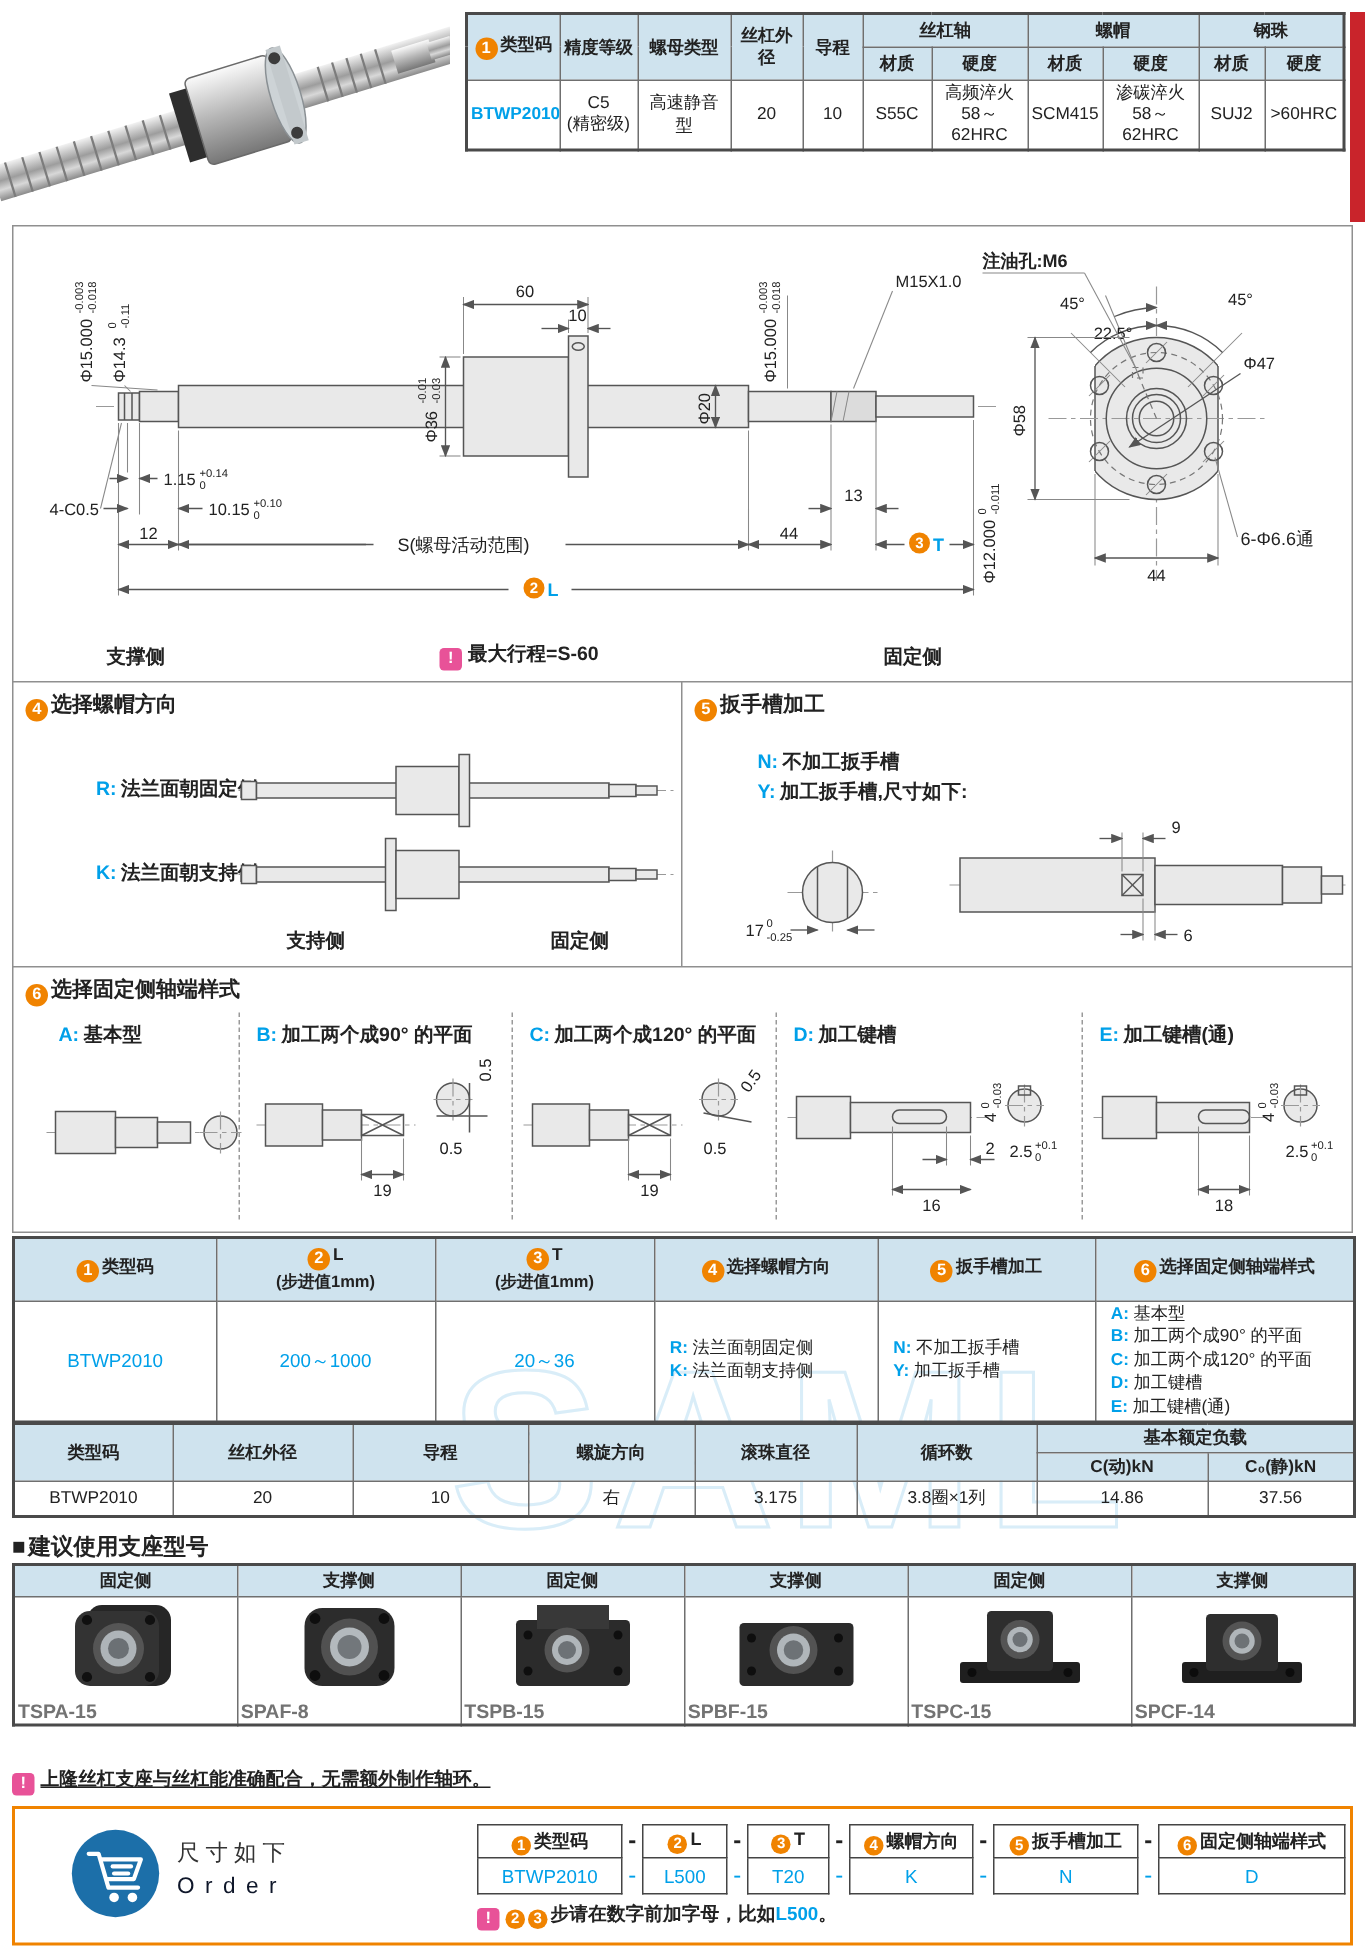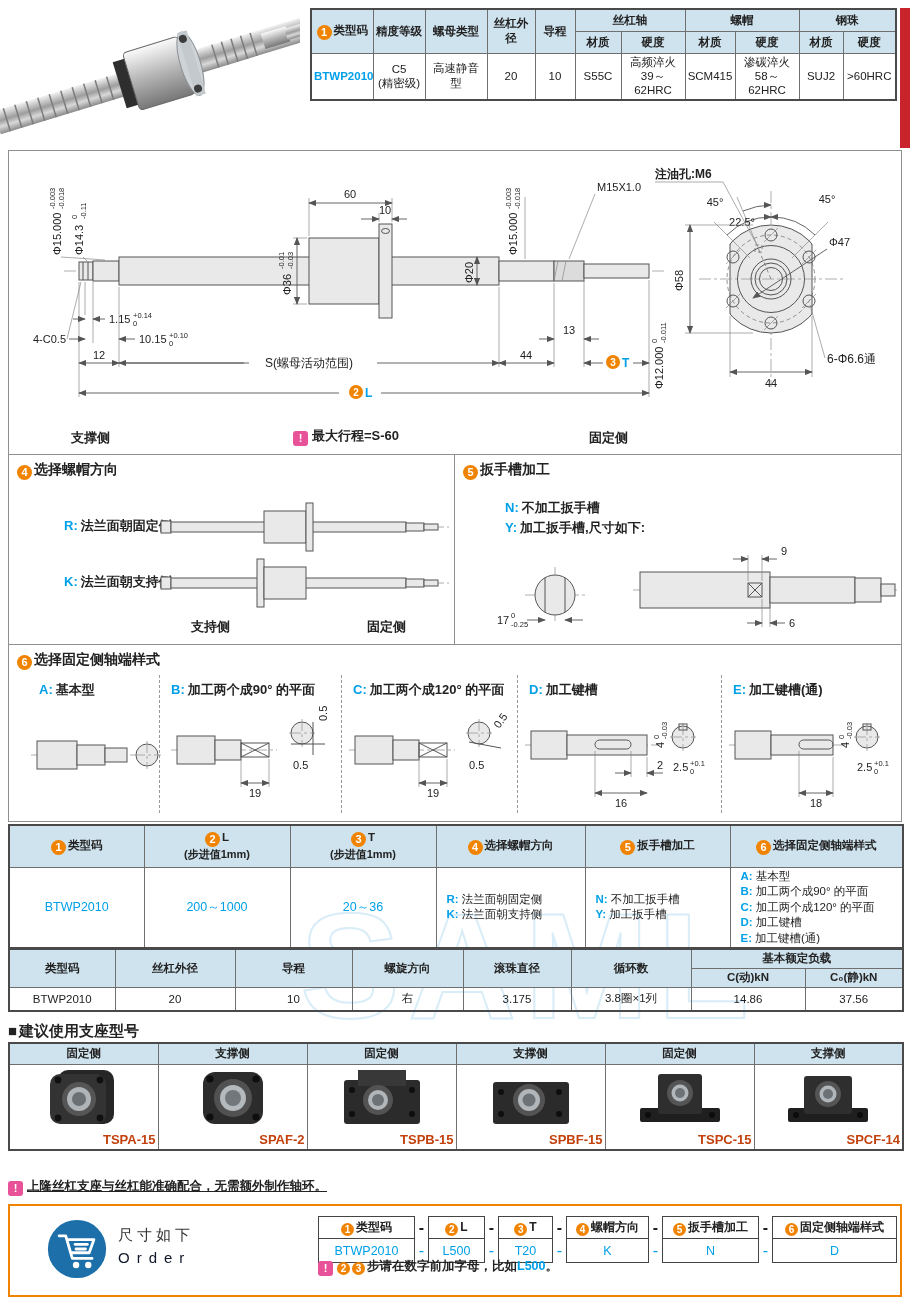--- a/index.html
+++ b/index.html
@@ -45,21 +45,21 @@
   .part2{fill:#dcdcdc;stroke:#555;stroke-width:1;}
   .ln{stroke:#555;stroke-width:1;fill:none;}
   .cl{stroke:#999;stroke-width:.8;stroke-dasharray:12 3 3 3;fill:none;}
   .ext{stroke:#888;stroke-width:.7;fill:none;}
   .dim{stroke:#555;stroke-width:.9;fill:none;marker-start:url(#ar);marker-end:url(#ar);}
   .din{stroke:#555;stroke-width:.9;fill:none;marker-end:url(#ar);}
   .dash{stroke:#777;stroke-width:.8;stroke-dasharray:4 3;fill:none;}
   .wm{color:transparent;-webkit-text-stroke:2px #d9edf8;font-weight:bold;
       font-size:150px;letter-spacing:8px;pointer-events:none;}
   .edge-tab{position:absolute;right:0;top:8px;width:10px;height:140px;background:#c9242b;}
-  .cap-model{color:#c2410c;font-weight:bold;font-size:13px;text-align:right;margin-top:2px;}
+  .cap-model{color:#737373;font-weight:bold;font-size:13px;text-align:left;margin-top:2px;}
   .dashed-div{position:absolute;top:30px;bottom:8px;border-left:1px dashed #9a9a9a;width:0;}
   .opt-title{position:absolute;font-size:13px;font-weight:bold;}
   .note-line{font-size:12.5px;font-weight:bold;color:#222;}
 </style>
 </head>
 <body>
 
 <div class="page">
 
   <div class="abs wm" style="left:380px;top:330px;">SAML</div>
@@ -151,21 +151,21 @@
     </tr>
     <tr style="height:42px;">
       <td class="blue b">BTWP2010</td>
       <td class="prewrap">C5
 (精密级)</td>
       <td>高速静音型</td>
       <td>20</td>
       <td>10</td>
       <td>S55C</td>
       <td class="prewrap">高频淬火
-39～62HRC</td>
+58～62HRC</td>
       <td>SCM415</td>
       <td class="prewrap">渗碳淬火
 58～62HRC</td>
       <td>SUJ2</td>
       <td>&gt;60HRC</td>
     </tr>
   </tbody>
     </table>
   <div class="abs" style="left:310px;top:102px;font-size:13px;font-weight:bold;margin-top:48px;">
     <span class="ring"></span><span>高速静音型适用于需要高速进给、低噪音的场合。</span>
@@ -665,21 +665,21 @@
         <svg width="104" height="62" viewBox="0 0 100 62">
           <rect x="20" y="6" width="60" height="52" rx="12" fill="#2c2c2c"></rect>
           <circle cx="50" cy="32" r="19" fill="#515151"></circle>
               <circle cx="50" cy="32" r="13" fill="#b3b9bd"></circle>
           <circle cx="50" cy="32" r="8" fill="#72777b"></circle>
           <circle cx="27" cy="13" r="3.6" fill="#0e0e0e"></circle>
               <circle cx="73" cy="13" r="3.6" fill="#0e0e0e"></circle>
           <circle cx="27" cy="51" r="3.6" fill="#0e0e0e"></circle>
               <circle cx="73" cy="51" r="3.6" fill="#0e0e0e"></circle>
         </svg>
-        <div class="cap-model">SPAF-2</div>
+        <div class="cap-model">SPAF-8</div>
       </td>
       <td>
         <svg width="104" height="62" viewBox="0 0 100 62">
           <rect x="12" y="14" width="76" height="44" rx="3" fill="#2b2b2b"></rect>
           <rect x="26" y="4" width="48" height="16" fill="#383838"></rect>
           <circle cx="46" cy="34" r="15" fill="#535353"></circle>
               <circle cx="46" cy="34" r="10" fill="#b0b6ba"></circle>
           <circle cx="46" cy="34" r="6" fill="#6d7276"></circle>
           <circle cx="20" cy="24" r="3" fill="#0e0e0e"></circle>
               <circle cx="20" cy="48" r="3" fill="#0e0e0e"></circle>
@@ -786,18 +786,18 @@
         <td class="blue" style="border:1.5px solid #444;font-size:12.5px;text-align:center;">T20</td>
         <td class="blue" style="text-align:center;">-</td>
         <td class="blue" style="border:1.5px solid #444;font-size:12.5px;text-align:center;">K</td>
         <td class="blue" style="text-align:center;">-</td>
         <td class="blue" style="border:1.5px solid #444;font-size:12.5px;text-align:center;">N</td>
         <td class="blue" style="text-align:center;">-</td>
         <td class="blue" style="border:1.5px solid #444;font-size:12.5px;text-align:center;">D</td>
       </tr>
     </tbody>
       </table>
-    <div class="abs" style="left:308px;top:52px;font-size:12.5px;font-weight:bold;">
+    <div class="abs" style="left:308px;top:62px;font-size:12.5px;font-weight:bold;">
       <span class="bang"></span><span class="cnum" style="width:13px;height:13px;line-height:13px;font-size:10px;">2</span><span class="cnum" style="width:13px;height:13px;line-height:13px;font-size:10px;">3</span><span>步请在数字前加字母，比如</span><span class="blue">L500</span><span>。</span>
     </div>
   </div>
 
 </div>
 
 </body></html>

